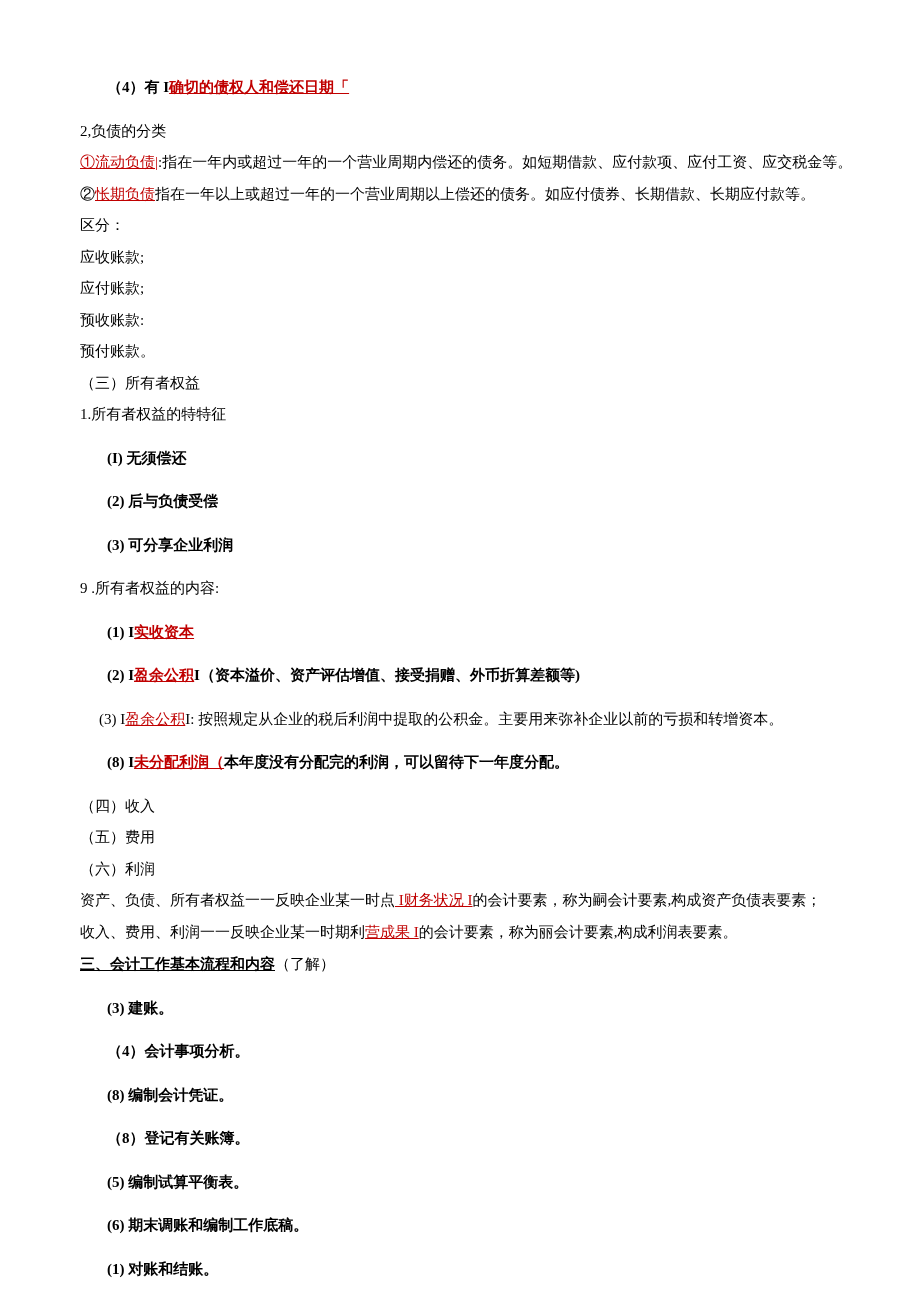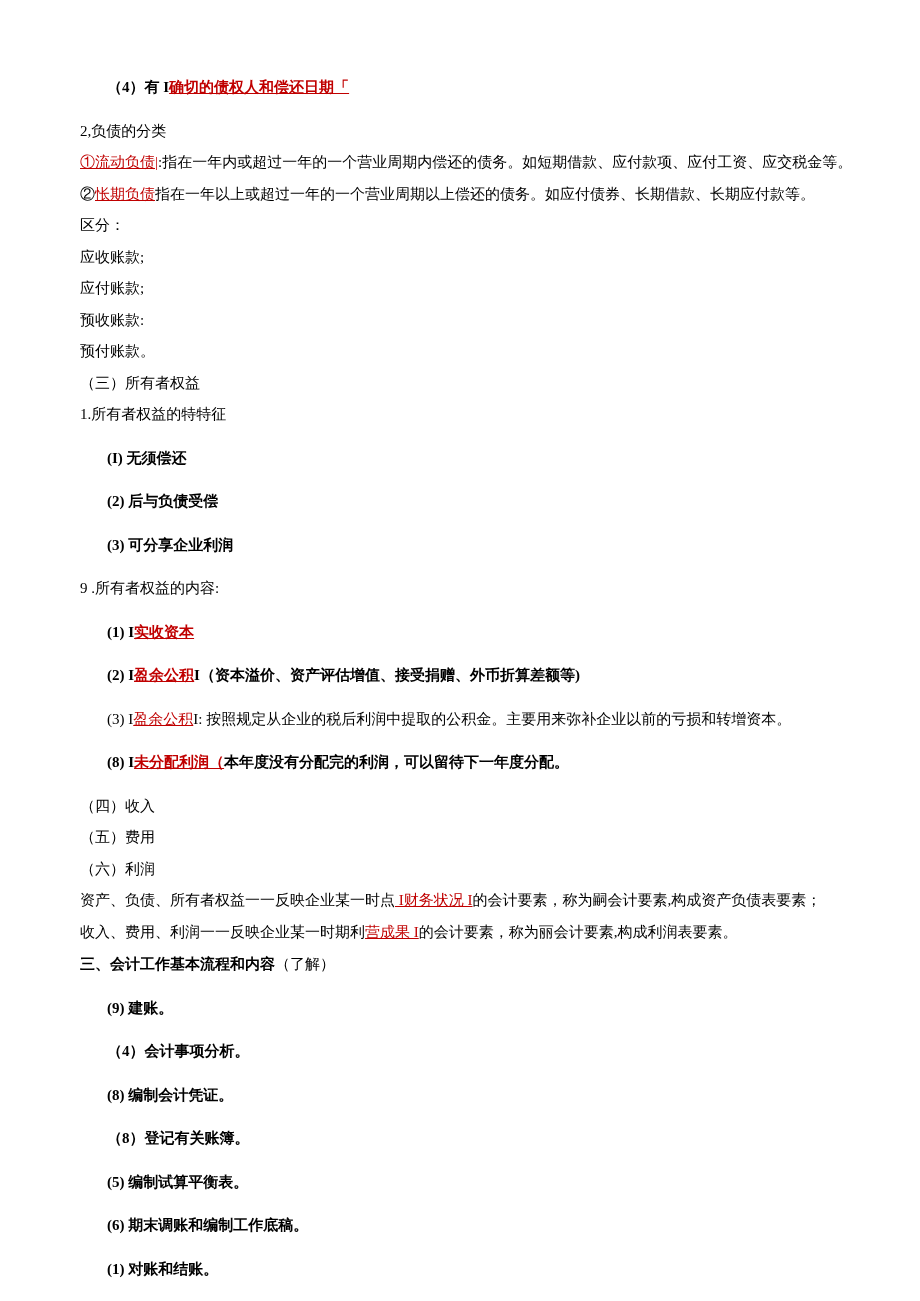--- a/index.html
+++ b/index.html
@@ -17,22 +17,22 @@
     margin: 0;
     text-indent: 2em;
   }
   .para-deep {
     margin: 12px;
     text-indent: 3em;
     font-weight: bold;
   }
   .red { color: #c00000; }
   .uline { text-decoration: underline; }
-  .bold { font-weight: bold; font-family: "SimHei", "黑体", sans-serif; }
-  .noindent { text-indent: 0; margin: 12px; }
+  .bold { font-weight: bold; font-family: "SimHei", "黑体", sans-serif; text-decoration: underline; }
+  .noindent { text-indent: 0; margin: 4px; }
 </style>
 </head>
 <body>
 
 <p class="para-deep"><span>（4）有 I</span><span class="red uline">确切的债权人和偿还日期「</span></p>
 
 <p class="para">2,负债的分类</p>
 
 <p class="para"><span class="red uline">①流动负债|</span><span>:指在一年内或超过一年的一个营业周期内偿还的债务。如短期借款、应付款项、应付工资、应交税金等。</span></p>
 
@@ -63,20 +63,20 @@
 <p class="para">（四）收入</p>
 <p class="para">（五）费用</p>
 <p class="para">（六）利润</p>
 
 <p class="para"><span>资产、负债、所有者权益一一反映企业某一时点</span><span class="red uline"> I财务状况 I</span><span>的会计要素，称为嗣会计要素,构成资产负债表要素；</span></p>
 
 <p class="para"><span>收入、费用、利润一一反映企业某一时期利</span><span class="red uline">营成果 I</span><span>的会计要素，称为丽会计要素,构成利润表要素。</span></p>
 
 <p class="para"><span class="bold">三、会计工作基本流程和内容</span><span>（了解）</span></p>
 
-<p class="para-deep">(9) 建账。</p>
+<p class="para-deep">(3) 建账。</p>
 <p class="para-deep">（4）会计事项分析。</p>
 <p class="para-deep">(8) 编制会计凭证。</p>
 <p class="para-deep">（8）登记有关账簿。</p>
 <p class="para-deep">(5) 编制试算平衡表。</p>
 <p class="para-deep">(6) 期末调账和编制工作底稿。</p>
 <p class="para-deep">(1) 对账和结账。</p>
 <p class="para-deep">（3）编制和报送财务报告。</p>
 
 </body></html>

